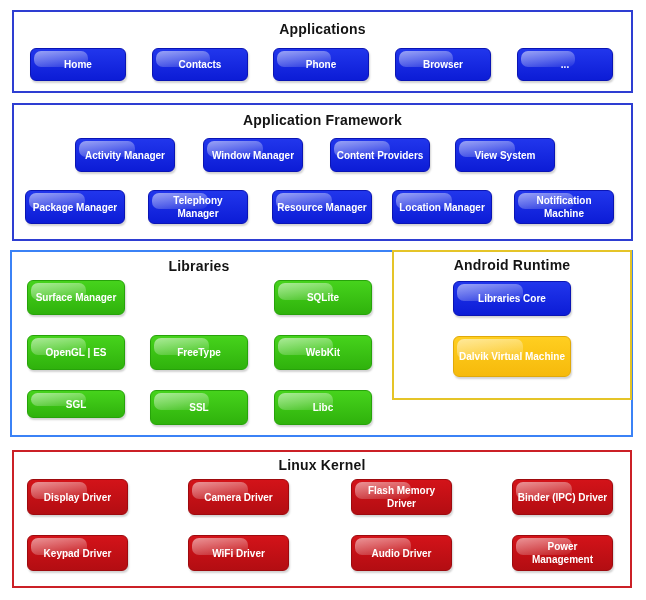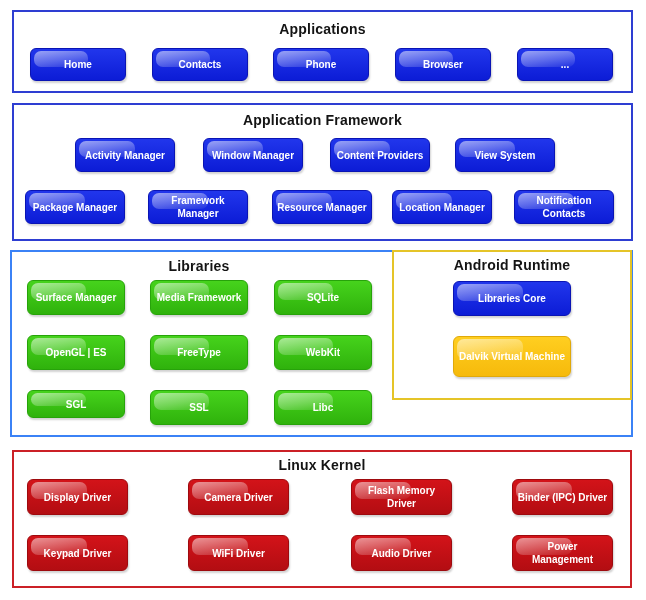--- a/index.html
+++ b/index.html
@@ -94,40 +94,37 @@
     <div class="btn b-blue" style="left:316px; top:33px; width:100px; height:34px;">
         <span>Content Providers</span>
       </div>
     <div class="btn b-blue" style="left:441px; top:33px; width:100px; height:34px;">
         <span>View System</span>
       </div>
     <div class="btn b-blue" style="left:11px; top:85px; width:100px; height:34px;">
         <span>Package Manager</span>
       </div>
     <div class="btn b-blue" style="left:134px; top:85px; width:100px; height:34px;">
-        <span>Framework Manager</span>
+        <span>Telephony Manager</span>
       </div>
     <div class="btn b-blue" style="left:258px; top:85px; width:100px; height:34px;">
         <span>Resource Manager</span>
       </div>
     <div class="btn b-blue" style="left:378px; top:85px; width:100px; height:34px;">
         <span>Location Manager</span>
       </div>
     <div class="btn b-blue" style="left:500px; top:85px; width:100px; height:34px;">
-        <span>Notification Contacts</span>
+        <span>Notification Machine</span>
       </div>
   </div>
 
   <div class="box green" style="left:10px; top:250px; width:623px; height:187px;">
     <div class="sec-title" style="top:6px; left:2px; right:auto; width:370px;">Libraries</div>
     <div class="btn b-green" style="left:15px; top:28px; width:98px; height:35px;align-items:center;">
         <span>Surface Manager</span>
-      </div>
-    <div class="btn b-green" style="left:138px; top:28px; width:98px; height:35px;">
-        <span>Media Framework</span>
       </div>
     <div class="btn b-green" style="left:262px; top:28px; width:98px; height:35px;">
         <span>SQLite</span>
       </div>
     <div class="btn b-green" style="left:15px; top:83px; width:98px; height:35px;">
         <span>OpenGL | ES</span>
       </div>
     <div class="btn b-green" style="left:138px; top:83px; width:98px; height:35px;">
         <span>FreeType</span>
       </div>

